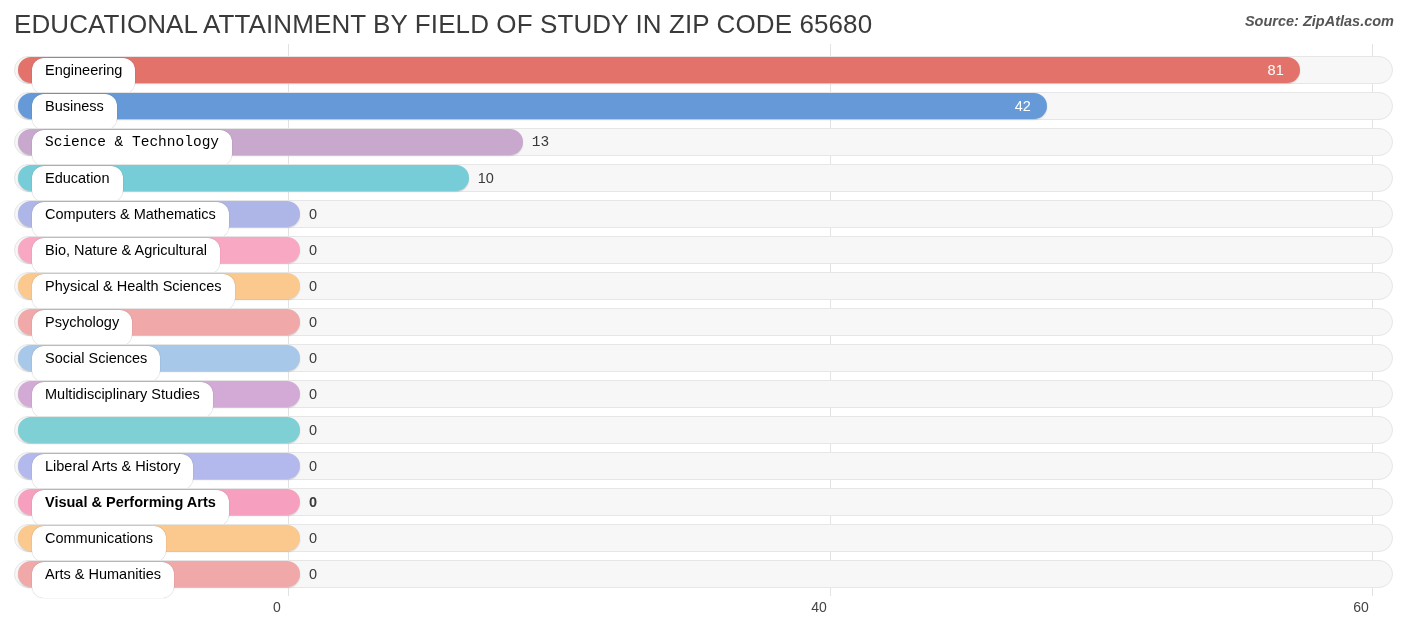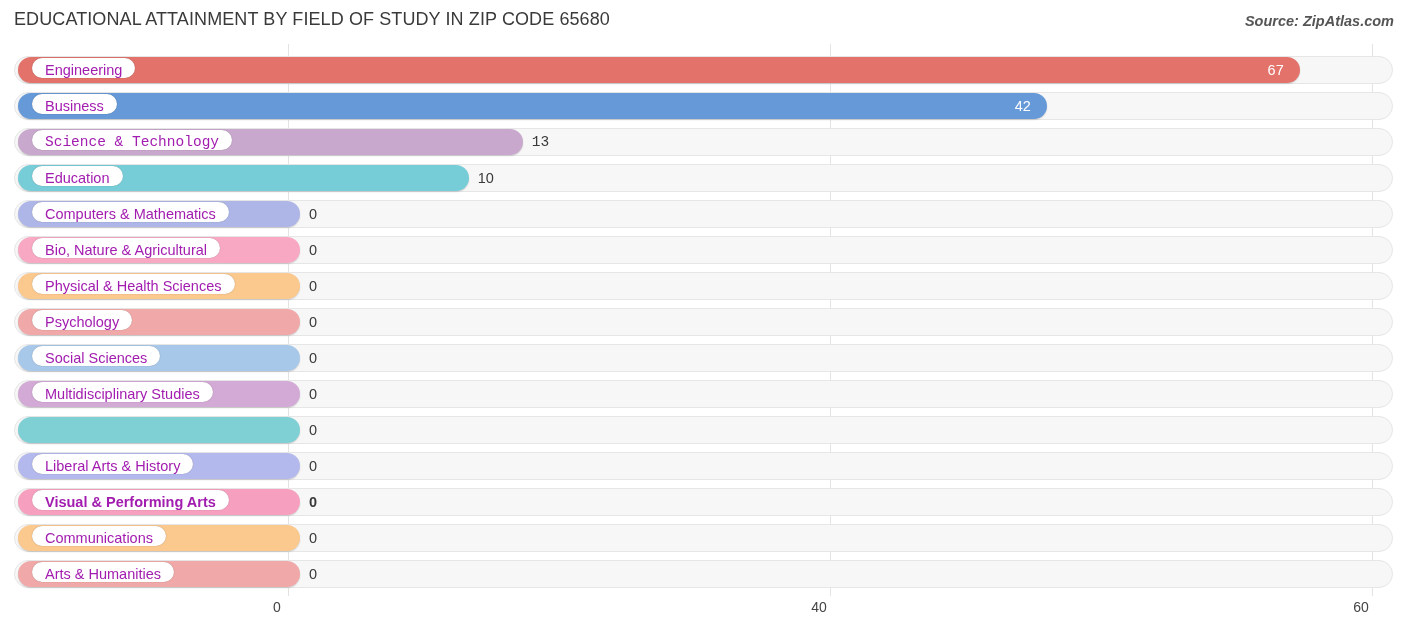--- a/index.html
+++ b/index.html
@@ -20,21 +20,21 @@
   #header {
     position: absolute;
     top: 0; left: 0;
     width: 1406px;
     height: 44px;
   }
   #chart-title {
     position: absolute;
     left: 14px;
     top: 9px;
-    font-size: 18px;
+    font-size: 26px;
     letter-spacing: 0.1px;
     color: #3a3a3a;
     white-space: nowrap;
   }
   #source-label {
     position: absolute;
     right: 12px;
     top: 13px;
     font-size: 14.5px;
     font-style: italic;
@@ -82,27 +82,27 @@
     left: 18px;
     top: 5px;
     height: 26px;
     border-radius: 13px;
     box-shadow: 0 1px 1.5px rgba(0,0,0,0.16);
   }
   .pill {
     position: absolute;
     left: 32px;
     top: 6px;
-    height: 20px;
+    height: 36px;
     line-height: 24px;
     background: #ffffff;
     border-radius: 12px;
     padding: 0 13px;
     font-size: 14.5px;
-    color: #a21caf;
+    color: #000000;
     white-space: nowrap;
     box-shadow: 0 0 1px rgba(0,0,0,0.35);
   }
   .value {
     position: absolute;
     top: 5px;
     height: 26px;
     line-height: 26px;
     font-size: 14.5px;
     white-space: nowrap;
@@ -141,21 +141,21 @@
 </div>
 
 <div id="plot">
     <div class="gridline" style="left: 288px;"></div>
     <div class="gridline" style="left: 830px;"></div>
     <div class="gridline" style="left: 1372px;"></div>
     <div class="row" style="top: 8px;">
       <div class="track"></div>
       <div class="bar" style="width: 1281.73px; background: rgb(226, 114, 106);"></div>
       <div class="pill">Engineering</div>
-      <div class="value inside" style="left: 1239.73px; width: 44px;">67</div>
+      <div class="value inside" style="left: 1239.73px; width: 44px;">81</div>
     </div>
     <div class="row" style="top: 44px;">
       <div class="track"></div>
       <div class="bar" style="width: 1028.8px; background: rgb(102, 153, 216);"></div>
       <div class="pill">Business</div>
       <div class="value inside" style="left: 986.8px; width: 44px;">42</div>
     </div>
     <div class="row" style="top: 80px; font-family: Liberation Mono, monospace;">
       <div class="track"></div>
       <div class="bar" style="width: 504.867px; background: rgb(201, 168, 205);"></div>

